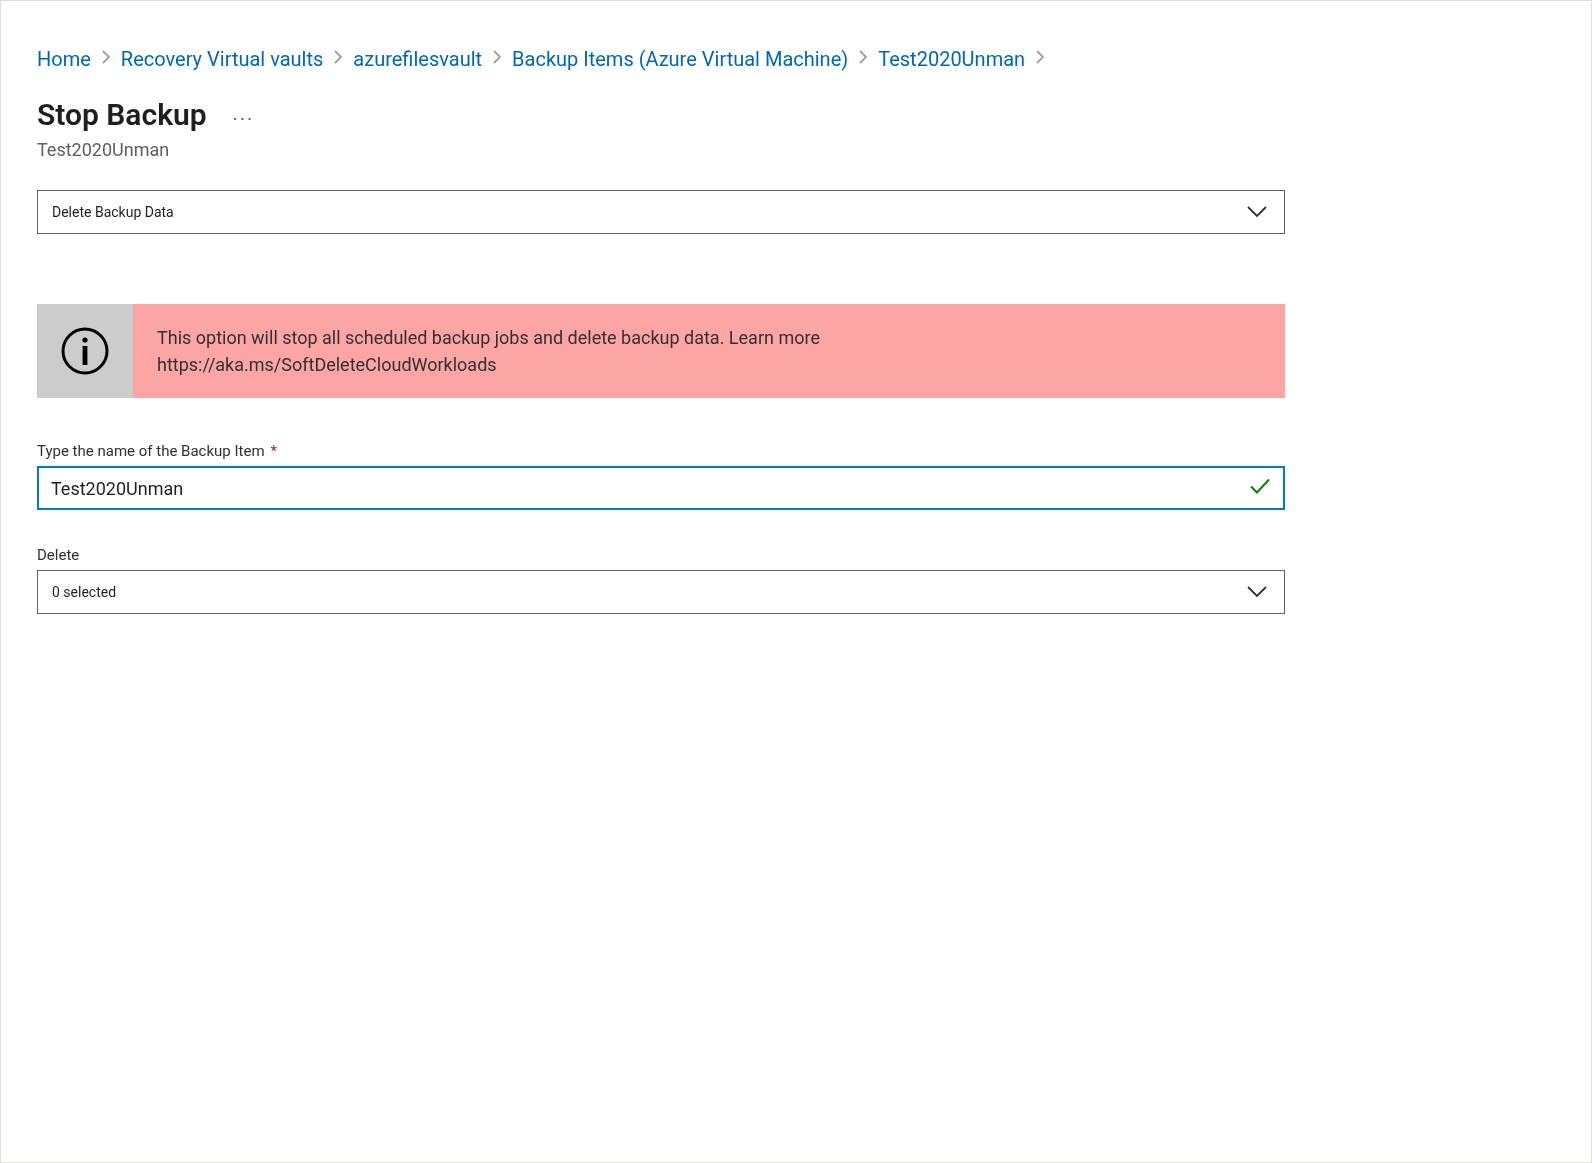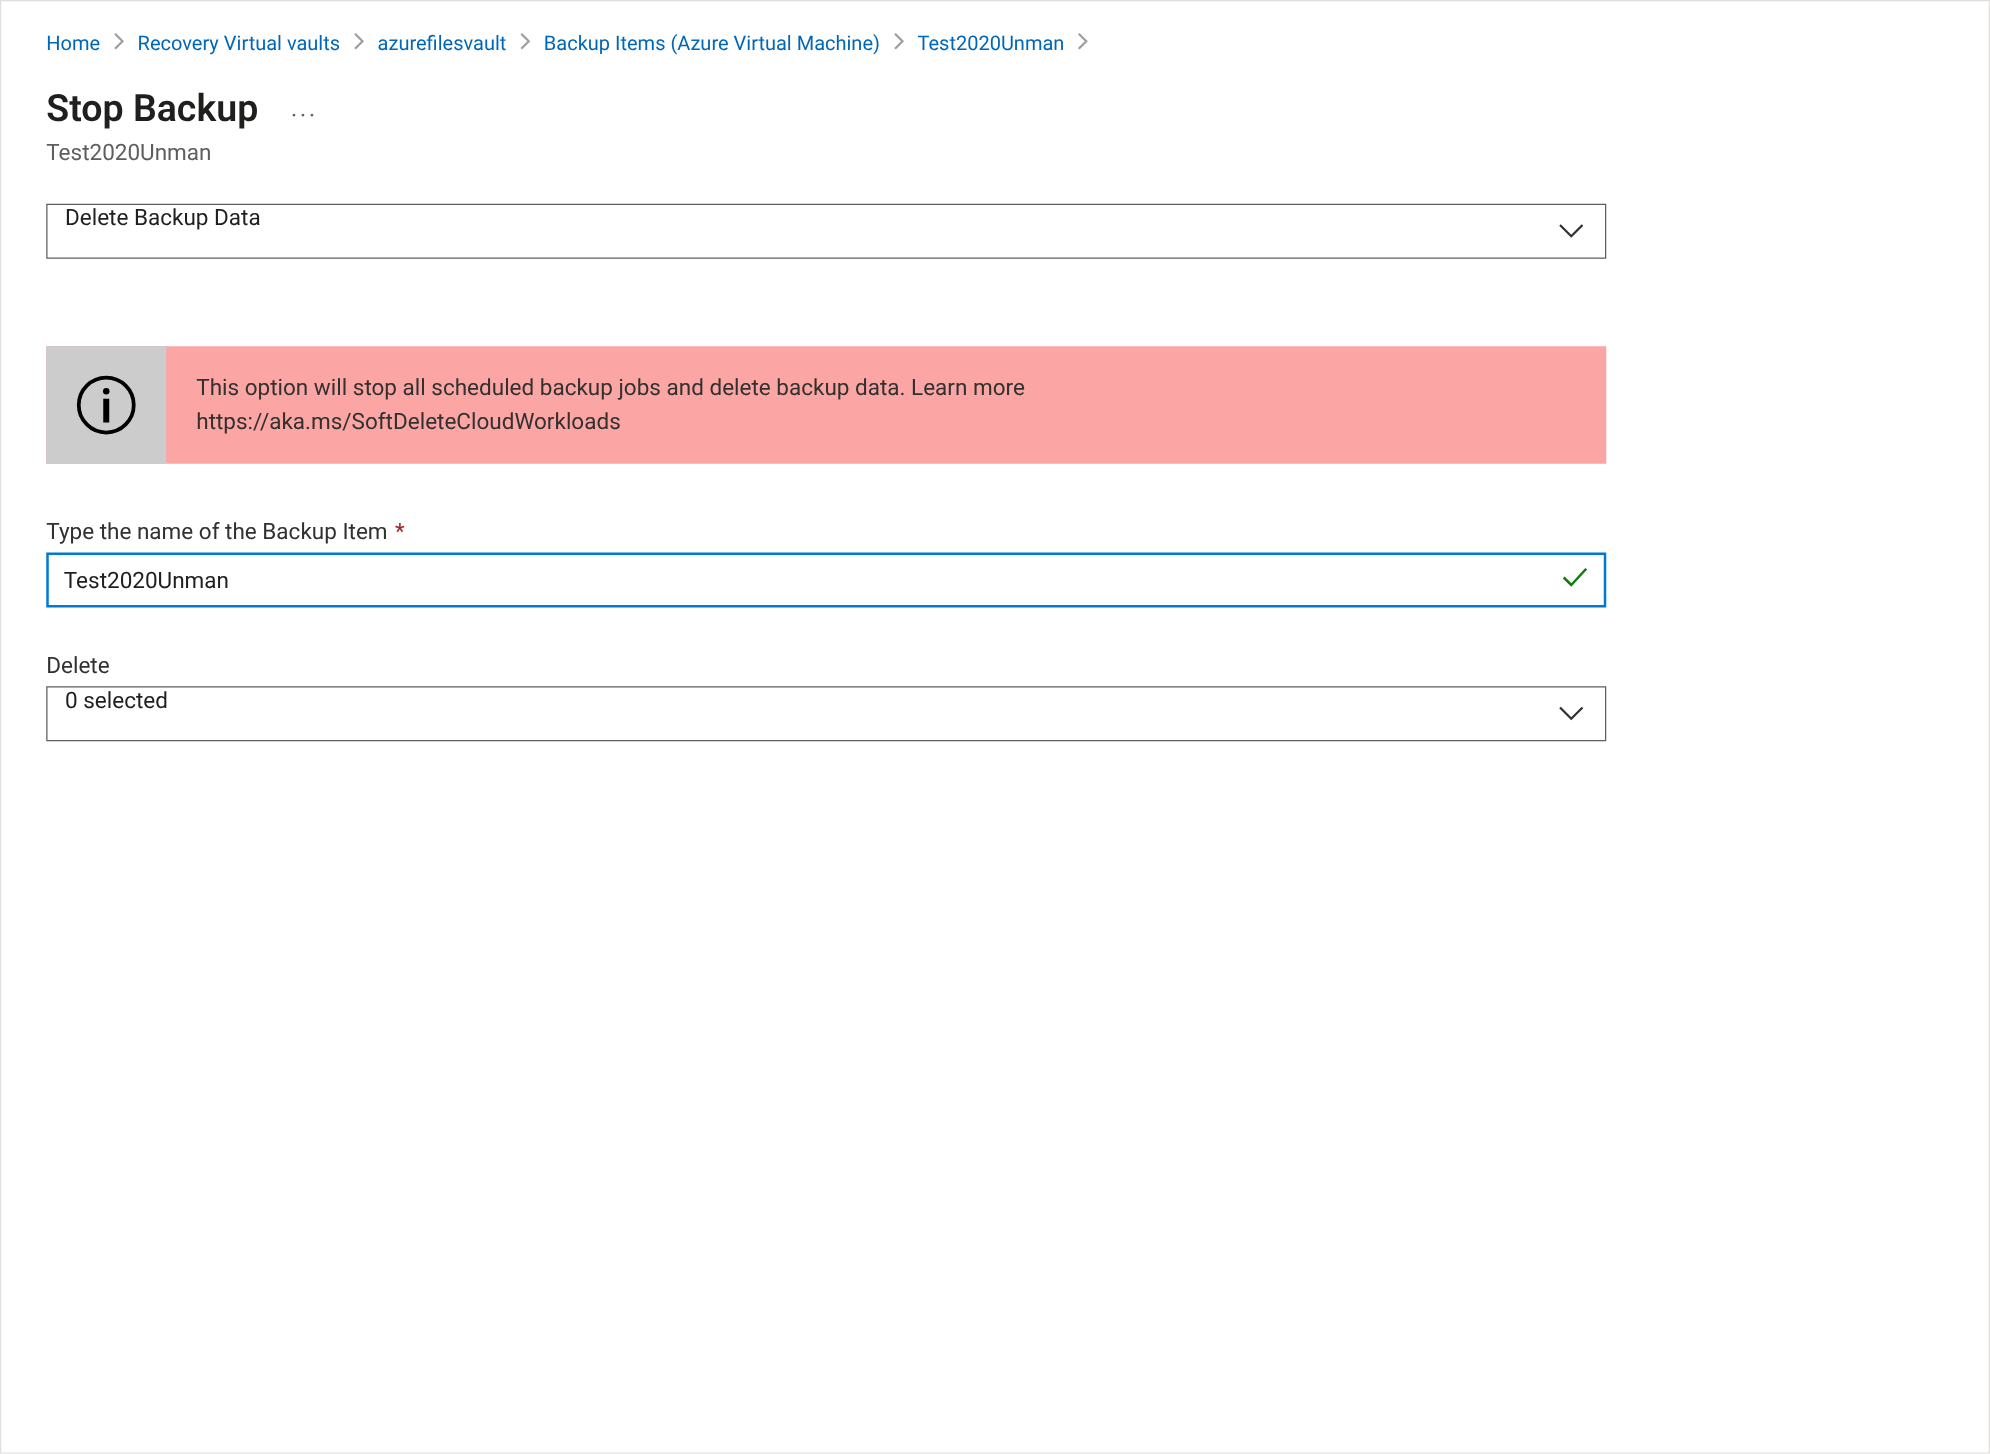--- a/index.html
+++ b/index.html
@@ -14,22 +14,23 @@
     border: 1px solid #e1dfdd;
     width: 1592px;
     min-height: 1163px;
     padding: 0;
   }
   .breadcrumb {
     display: flex;
     flex-wrap: wrap;
     align-items: center;
     gap: 10px;
-    padding: 24px 36px 0 36px;
-    font-size: 16px;
+    padding: 6px 36px 0 36px;
+    font-size: 20px;
+    margin-top: 40px;
   }
   .breadcrumb a {
     color: #0067b8;
     text-decoration: none;
     cursor: pointer;
   }
   .bc-sep {
     color: #a19f9d;
     font-size: 15px;
   }
@@ -62,23 +63,24 @@
     padding: 30px 36px 0 36px;
     max-width: 1320px;
   }
   .dropdown {
     position: relative;
     width: 100%;
     border: 1px solid #605e5c;
     background: #ffffff;
     height: 44px;
     display: flex;
+    align-items: center;
     padding: 0 14px;
     cursor: pointer;
-    font-size: 18px;
+    font-size: 14px;
     color: #201f1e;
   }
   .dropdown .chev {
     position: absolute;
     right: 16px;
     top: 50%;
     transform: translateY(-50%);
   }
   .chev svg { display: block; }
   .info-box {
@@ -98,21 +100,21 @@
   }
   .info-icon-wrap svg { display: block; }
   .info-text {
     padding: 20px 24px;
     font-size: 18px;
     line-height: 1.5;
     color: #323130;
   }
   .field-block { margin-top: 44px; }
   .field-label {
-    font-size: 18px;
+    font-size: 15px;
     color: #323130;
     margin-bottom: 6px;
   }
   .req-star { color: #a4262c; margin-left: 6px; }
   .text-input-wrap {
     position: relative;
     width: 100%;
   }
   .text-input {
     width: 100%;

